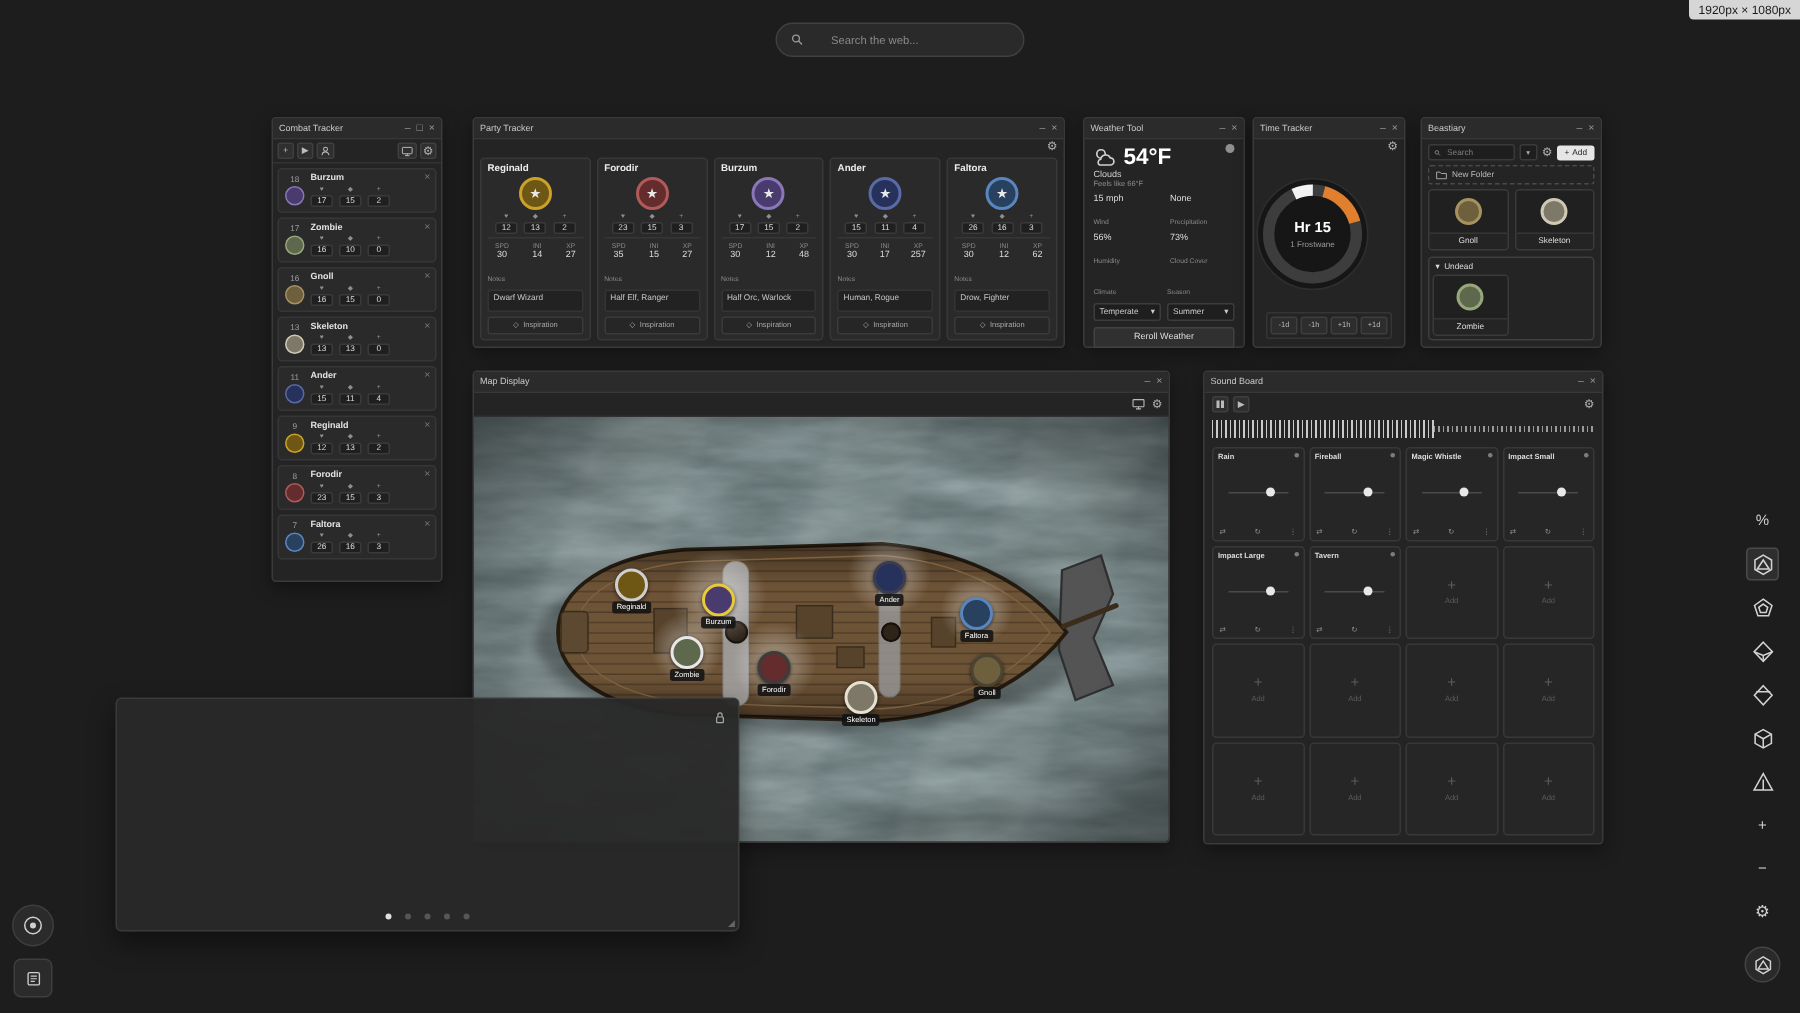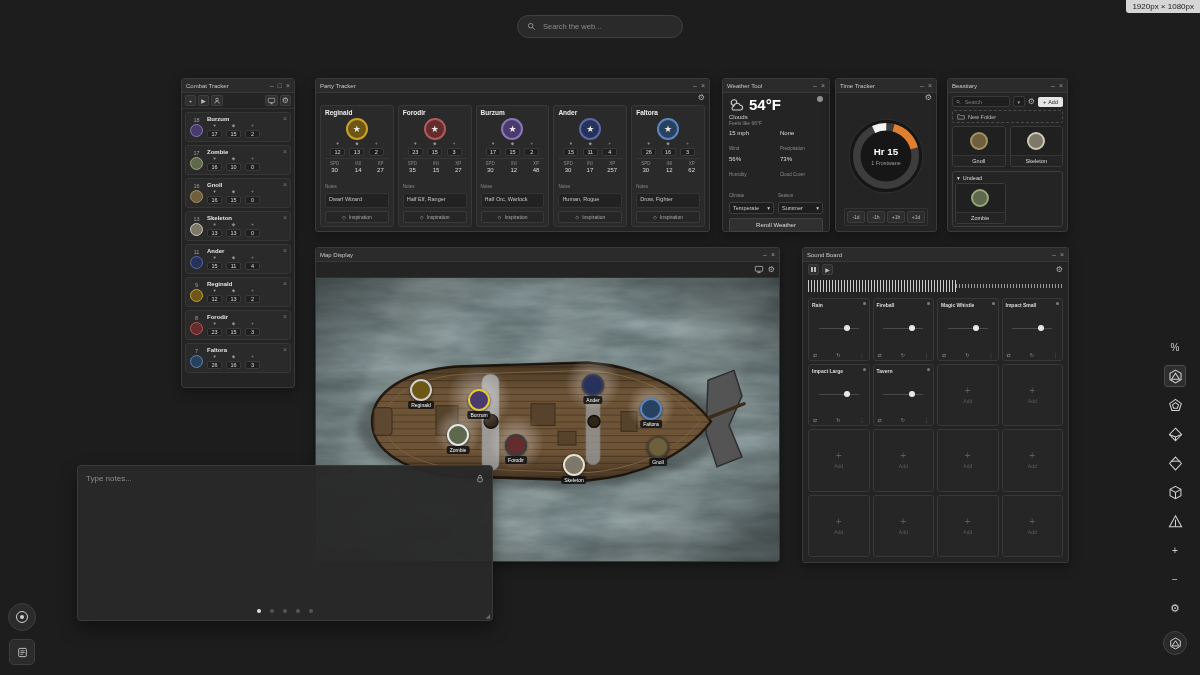--- a/index.html
+++ b/index.html
@@ -15,21 +15,21 @@
   .ctl{cursor:pointer;}
   .tb-btn{min-width:11px;height:11px;background:#2f2f2f;border:1px solid #3f3f3f;border-radius:2px;
     font-size:6px;color:#bbb;display:flex;align-items:center;justify-content:center;box-sizing:border-box;padding:0 1px;}
   .gear{font-size:8px;color:#aeaeae;line-height:1;}
   svg.ic{display:block;}
   .lab{font-size:4.5px;color:#8a8a8a;}
   .val{font-size:6px;color:#ddd;}
   
   .searchbar{position:absolute;left:50%;top:15px;transform:translateX(-50%);width:166px;height:23px;
     background:#2a2a2a;border:1px solid #404040;border-radius:12px;display:flex;align-items:center;
-    padding:0 9px;gap:5px;box-sizing:border-box;}
+    padding:0 9px;gap:16px;box-sizing:border-box;}
   .searchbar input{flex:1;background:transparent;border:none;outline:none;color:#ccc;font-size:7.5px;font-family:inherit;}
   .searchbar input::placeholder{color:#8a8a8a;}
   
   .resbadge{position:absolute;right:0;top:0;background:#d6d6d6;color:#1a1a1a;font-size:8px;
     padding:2px 6px;border-radius:0 0 0 3px;}
   
   .ct-toolbar{display:flex;align-items:center;gap:2px;padding:2px 3px;border-bottom:1px solid #333;}
   .ct-rows{flex:1;overflow:hidden;padding:3px;display:flex;flex-direction:column;gap:3px;}
   .ct-row{display:flex;align-items:center;gap:3px;background:#2a2a2a;border:1px solid #363636;
     border-radius:3px;padding:2px 3px;flex:0 0 30px;box-sizing:border-box;}
@@ -69,21 +69,21 @@
   .wt-grid{display:grid;grid-template-columns:1fr 1fr;gap:2px 8px;margin:2px 0 3px;}
   .wt-cell .val{display:block;}
   .wt-selects{display:flex;gap:4px;}
   .sel{flex:1;}
   .selbox{display:flex;justify-content:space-between;align-items:center;background:#1e1e1e;
     border:1px solid #3c3c3c;border-radius:2px;padding:2px 3px;font-size:5.5px;color:#ccc;cursor:pointer;margin-top:1px;}
   .wt-reroll{margin-top:4px;background:#303030;border:1px solid #424242;border-radius:2px;color:#ddd;
     font-size:6px;text-align:center;padding:3px 0;cursor:pointer;}
   
   .tt-gearrow{display:flex;justify-content:flex-end;padding:1px 4px;}
-  .tt-body{flex:1;display:flex;align-items:center;justify-content:center;}
+  .tt-body{flex:1;display:flex;align-items:center;}
   .tt-btns{display:flex;gap:2px;border:1px solid #353535;border-radius:2px;padding:2px;margin:0 8px 5px;}
   .tt-btn{flex:1;background:#2d2d2d;border:1px solid #3e3e3e;border-radius:2px;font-size:5px;color:#bbb;
     text-align:center;padding:2px 0;cursor:pointer;}
   
   .bt-toolbar{display:flex;gap:3px;align-items:center;padding:3px 4px;}
   .bt-search{flex:1;display:flex;align-items:center;gap:2px;background:#1e1e1e;border:1px solid #3a3a3a;
     border-radius:2px;padding:1px 3px;height:11px;box-sizing:border-box;}
   .bt-search input{width:100%;background:none;border:none;outline:none;font-size:5.5px;color:#ccc;font-family:inherit;}
   .bt-search input::placeholder{color:#7d7d7d;}
   .bt-dd{width:12px;height:11px;background:#1e1e1e;border:1px solid #3a3a3a;border-radius:2px;display:flex;
@@ -991,21 +991,20 @@
           <span class="pad-plus">+</span>
           <span class="pad-add">Add</span>
         </div><div class="pad empty">
           <span class="pad-plus">+</span>
           <span class="pad-add">Add</span>
         </div></div>
     </div>
   </section>
 
   <div class="notes">
-    <textarea placeholder="Type notes..." style=""></textarea>
     <span class="notes-lock">
       <svg class="ic" width="8" height="9" viewBox="0 0 16 18">
         <rect x="3.5" y="8" width="9" height="7.5" rx="1.2" fill="none" stroke="#a8a8a8" stroke-width="1.6"></rect>
         <path d="M5.2 8 V5.4 a2.8 2.8 0 0 1 5.6 0 V8" fill="none" stroke="#a8a8a8" stroke-width="1.6"></path>
       </svg>
     </span>
     <div class="notes-dots">
 
     <span class="dot" style="background: rgb(224, 224, 224);"></span>
         <span class="dot" style="background: rgb(86, 86, 86);"></span>

